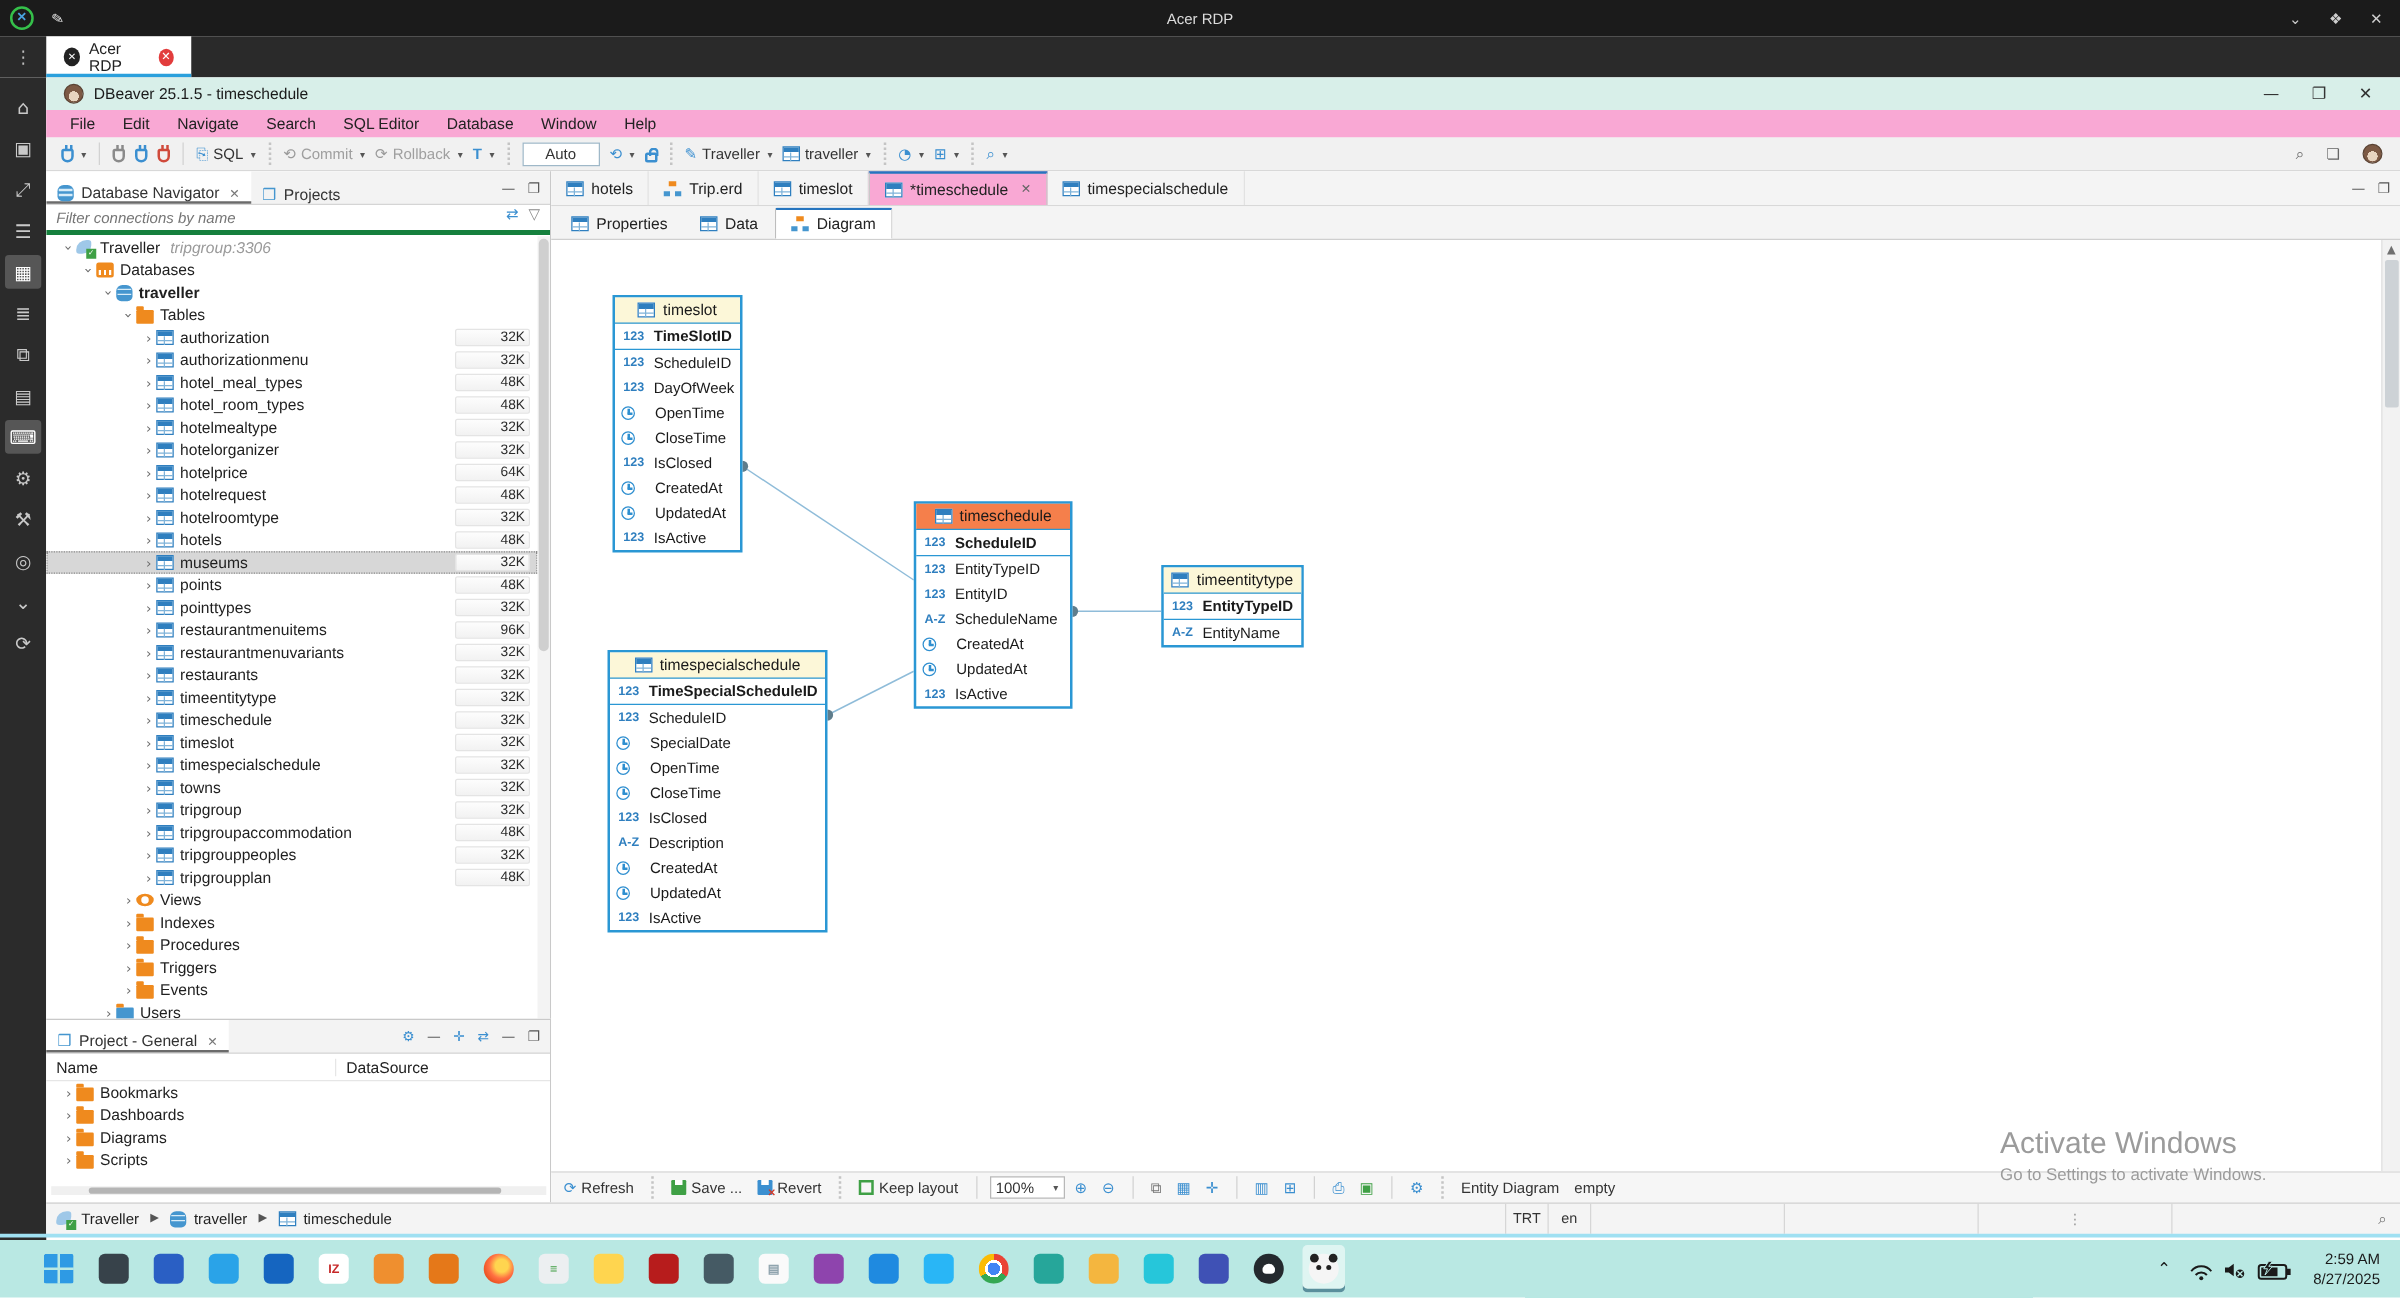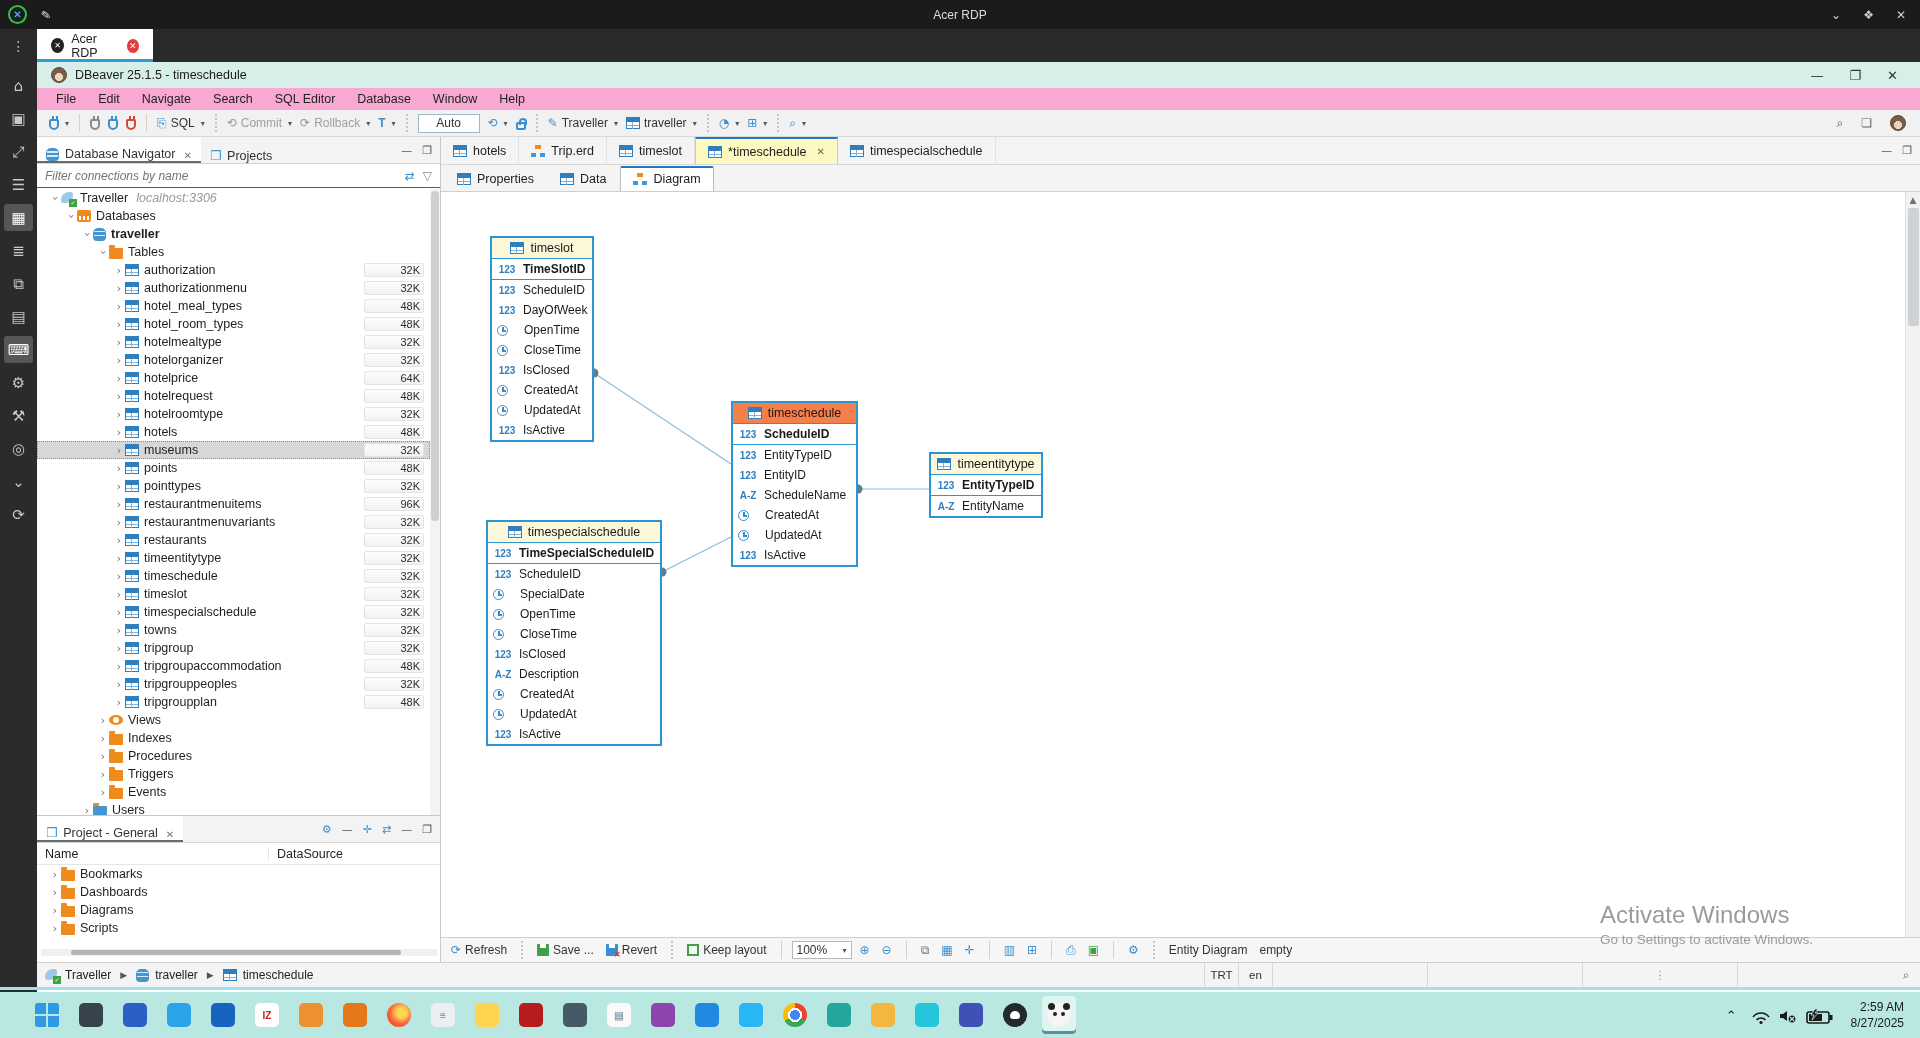--- a/index.html
+++ b/index.html
@@ -48,21 +48,21 @@
   .lock::before { content:""; position:absolute; top:-6px; left:1px; width:4px; height:5px; border:2px solid #3b8fd0; border-bottom:none; border-radius:4px 4px 0 0; }
   #toolbar .right-icons { margin-left:auto; display:flex; gap:18px; margin-right:14px; align-items:center; }
 
   
   #navpanel { position:absolute; left:0; top:75px; width:404px; height:678px; background:#fff; border-right:1px solid #c9c9c9; overflow:hidden; }
   .panel-tabs { height:27px; background:#f3f3f3; border-bottom:1px solid #d5d5d5; display:flex; align-items:center; font-size:12.5px; }
   .ptab { display:flex; align-items:flex-end; gap:6px; padding:0 9px; height:100%; color:#333; }
   .ptab.active { background:#fff; border-bottom:2px solid #6b6b6b; }
   .ptab .x { color:#777; font-size:10px; margin-left:2px; }
   .corner-icons { margin-left:auto; display:flex; gap:10px; margin-right:8px; color:#555; font-size:11px; }
-  .filter-row { height:24px; border-bottom:1px solid #15803d; display:flex; align-items:center; }
+  .filter-row { height:24px; border-bottom:4px solid #15803d; display:flex; }
   .filter-row input { flex:1; height:100%; border:none; outline:none; padding:0 8px; font-size:12px; font-style:italic; color:#444; font-family:"Liberation Sans",sans-serif; }
   .filter-icons { display:flex; gap:8px; padding-right:8px; font-size:12px; }
   #tree { position:absolute; top:52px; left:0; right:10px; bottom:0; overflow:hidden; }
   .trow { height:18px; display:flex; align-items:center; font-size:12.5px; color:#1f1f1f; white-space:nowrap; }
   .trow .chev { width:12px; color:#6b6b6b; font-size:11px; text-align:center; flex:none; }
   .trow .chev.exp { transform:rotate(90deg); }
   .lvl0 { padding-left:12px; } .lvl1 { padding-left:28px; } .lvl2 { padding-left:44px; } .lvl3 { padding-left:60px; } .lvl4 { padding-left:76px; }
   .tlabel { margin-left:5px; }
   .host { color:#9a9a9a; font-style:italic; margin-left:8px; }
   .bold { font-weight:bold; }
@@ -96,21 +96,21 @@
   #proj-cols { height:22px; display:flex; border-bottom:1px solid #e6e6e6; font-size:12.5px; color:#222; align-items:center; }
   #proj-cols .c1 { width:232px; padding-left:8px; border-right:1px solid #e6e6e6; }
   #proj-cols .c2 { padding-left:8px; }
   #proj-hscroll { position:absolute; left:4px; bottom:6px; width:396px; height:7px; background:#f0f0f0; }
   #proj-hscroll .thumb { position:absolute; left:30px; top:1px; width:330px; height:5px; background:#b5b5b5; border-radius:3px; }
 
   
   #editor { position:absolute; left:404px; top:75px; right:0; bottom:25px; background:#fff; display:flex; flex-direction:column; }
   #etabs { height:28px; background:#f4f4f4; border-bottom:1px solid #d8d8d8; display:flex; align-items:stretch; font-size:12.5px; }
   .etab { display:flex; align-items:center; gap:6px; padding:0 12px; border-right:1px solid #e2e2e2; color:#222; }
-  .etab.active { background:#fef9c3; border-top:2px solid #2675bf; border-right:1px solid #c9c9c9; border-left:1px solid #c9c9c9; }
+  .etab.active { background:#f9a8d4; border-top:2px solid #2675bf; border-right:1px solid #c9c9c9; border-left:1px solid #c9c9c9; }
   .etab .x { color:#666; font-size:10px; margin-left:4px; }
   #etabs .corner-icons { align-items:center; }
   #subtabs { height:27px; background:#f4f4f4; border-bottom:1px solid #cfcfcf; display:flex; align-items:flex-end; padding-left:4px; font-size:12.5px; gap:2px; }
   .stab { display:flex; align-items:center; gap:6px; padding:4px 12px 5px; color:#222; }
   .stab.active { background:#fff; border:1px solid #bdbdbd; border-bottom:none; border-top:2px solid #2675bf; border-radius:2px 2px 0 0; }
   #canvas { position:relative; flex:1; background:#fff; overflow:hidden; }
   #conn-layer { position:absolute; inset:0; width:100%; height:100%; }
   #conn-layer line { stroke:#8fbcd9; stroke-width:1.2; }
   #conn-layer circle { fill:#5f7d8c; }
   #entity-layer { position:absolute; inset:0; }
@@ -332,21 +332,21 @@
         <div class="filter-icons">
           <span class="blueg glyph">⇄</span>
           <span class="glyph" style="color:#888">▽</span>
         </div>
       </div>
       <div id="tree">
         <div class="trow lvl0">
           <span class="chev exp glyph">›</span>
             <span class="conn-ico"></span>
           <span class="tlabel">Traveller</span>
-          <span class="host">localhost:3306</span>
+          <span class="host">tripgroup:3306</span>
         </div>
         <div class="trow lvl1">
           <span class="chev exp glyph">›</span>
             <span class="dbgroup-ico"></span>
           <span class="tlabel">Databases</span>
         </div>
         <div class="trow lvl2">
           <span class="chev exp glyph">›</span>
             <span class="db-ico"></span>
           <span class="tlabel bold">traveller</span>

